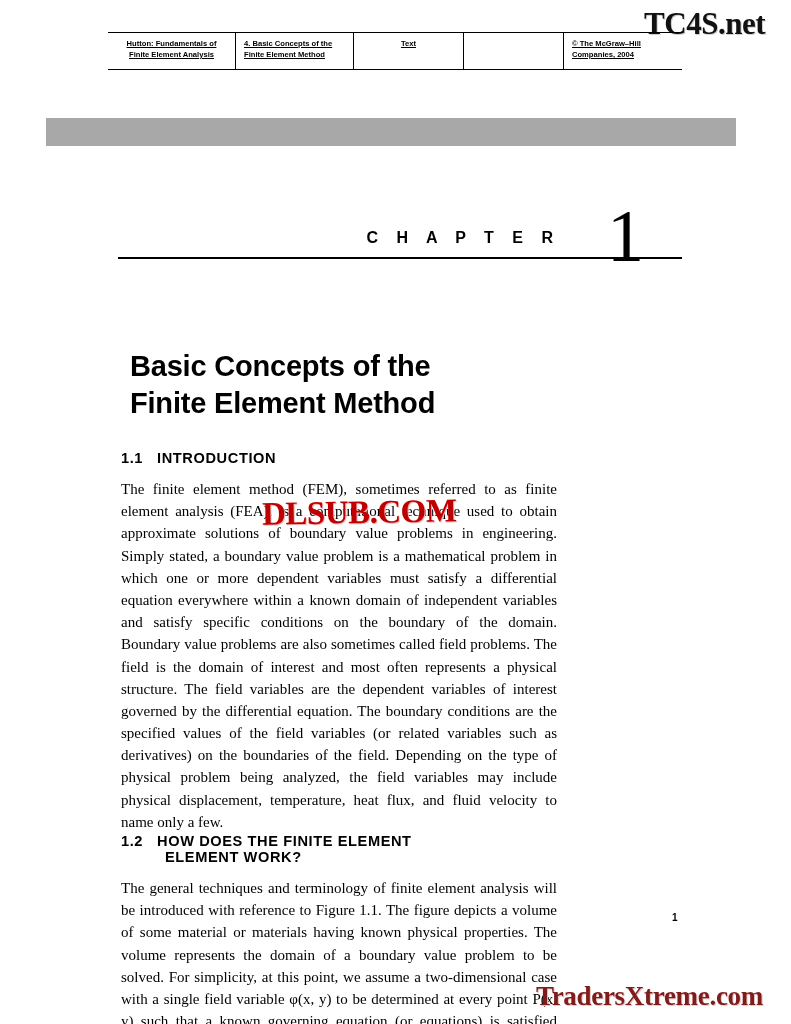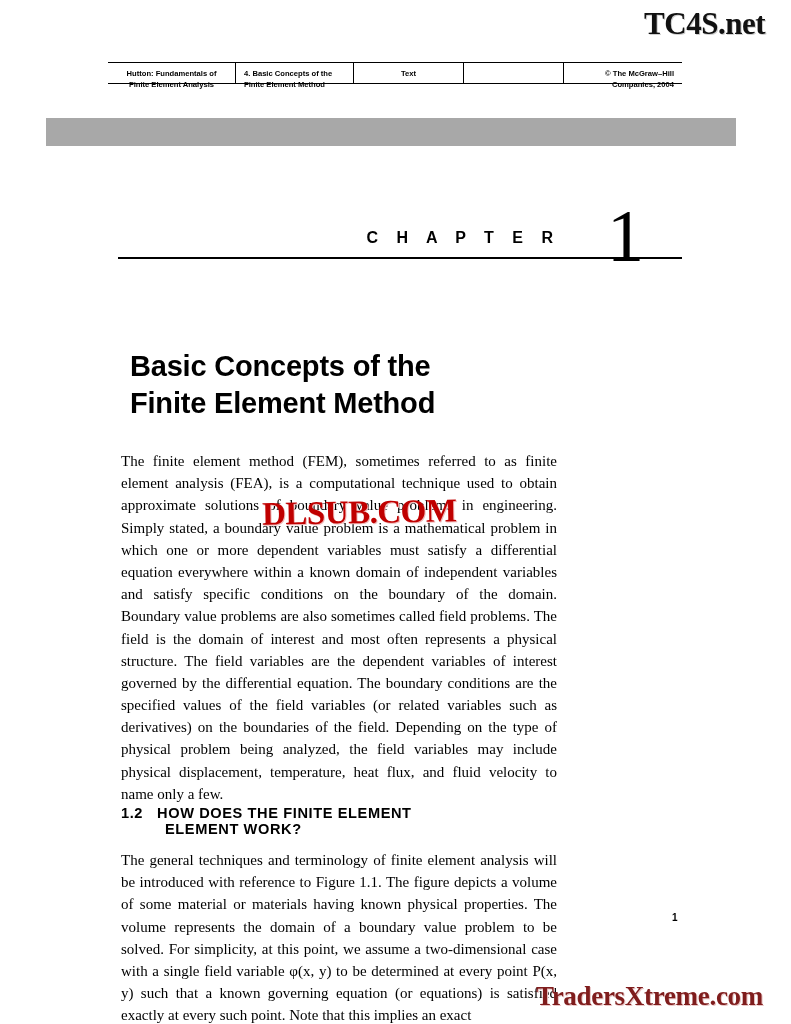--- a/index.html
+++ b/index.html
@@ -48,47 +48,48 @@
     color: #c00000;
     letter-spacing: -0.5px;
     text-shadow: 1px 1px 0 #f0b9b9;
     transform: rotate(-1deg);
   }
 
   
   .runhead {
     position: absolute;
     left: 108px;
-    top: 62px;
+    top: 32px;
     width: 574px;
     border-top: 1.6px solid #000;
     border-bottom: 1.6px solid #000;
-    height: 22px;
+    height: 38px;
     box-sizing: border-box;
     font-family: "Liberation Sans", sans-serif;
+    text-decoration: underline;
   }
   .runhead .cells {
     display: flex;
     height: 100%;
   }
   .runhead .cell {
     border-right: 1px solid #000;
     box-sizing: border-box;
     padding: 5px 8px 0 8px;
     font-size: 7.6px;
     font-weight: bold;
     line-height: 1.45;
     color: #000;
   }
   .runhead .cell:last-child { border-right: none; }
   .c1 { width: 128px; text-align: center; }
   .c2 { width: 118px; text-align: left; }
   .c3 { width: 110px; text-align: center; }
   .c4 { width: 100px; }
-  .c5 { width: 118px; text-align: right; font-weight: normal; }
+  .c5 { width: 118px; text-align: left; font-weight: normal; }
   .runhead .cell .l2 { display: block; }
 
   
   .banner {
     position: absolute;
     left: 46px;
     top: 118px;
     width: 690px;
     height: 28px;
     background: #a8a8a8;
@@ -217,20 +218,25 @@
   <div class="chapter-rule"></div>
 </div>
 
 <div class="doc-title">
   <div>Basic Concepts of the</div>
   <div>Finite Element Method</div>
 </div>
 
 <div class="content">
 
+  <h2 class="section-head">
+    <span>1.1</span>
+    &nbsp;
+    <span>INTRODUCTION</span>
+  </h2>
   <p class="body">The finite element method (FEM), sometimes referred to as finite element analysis (FEA), is a computational technique used to obtain approximate solutions of boundary value problems in engineering. Simply stated, a boundary value problem is a mathematical problem in which one or more dependent variables must satisfy a differential equation everywhere within a known domain of independent variables and satisfy specific conditions on the boundary of the domain. Boundary value problems are also sometimes called field problems. The field is the domain of interest and most often represents a physical structure. The field variables are the dependent variables of interest governed by the differential equation. The boundary conditions are the specified values of the field variables (or related variables such as derivatives) on the boundaries of the field. Depending on the type of physical problem being analyzed, the field variables may include physical displacement, temperature, heat flux, and fluid velocity to name only a few.</p>
 
   <h2 class="section-head sec2">
     <span>1.2</span>
     &nbsp;
     <span>HOW DOES THE FINITE ELEMENT</span>
     <span class="hang">ELEMENT WORK?</span>
   </h2>
   <p class="body">The general techniques and terminology of finite element analysis will be introduced with reference to Figure 1.1. The figure depicts a volume of some material or materials having known physical properties. The volume represents the domain of a boundary value problem to be solved. For simplicity, at this point, we assume a two-dimensional case with a single field variable φ(x, y) to be determined at every point P(x, y) such that a known governing equation (or equations) is satisfied exactly at every such point. Note that this implies an exact</p>
 </div>

